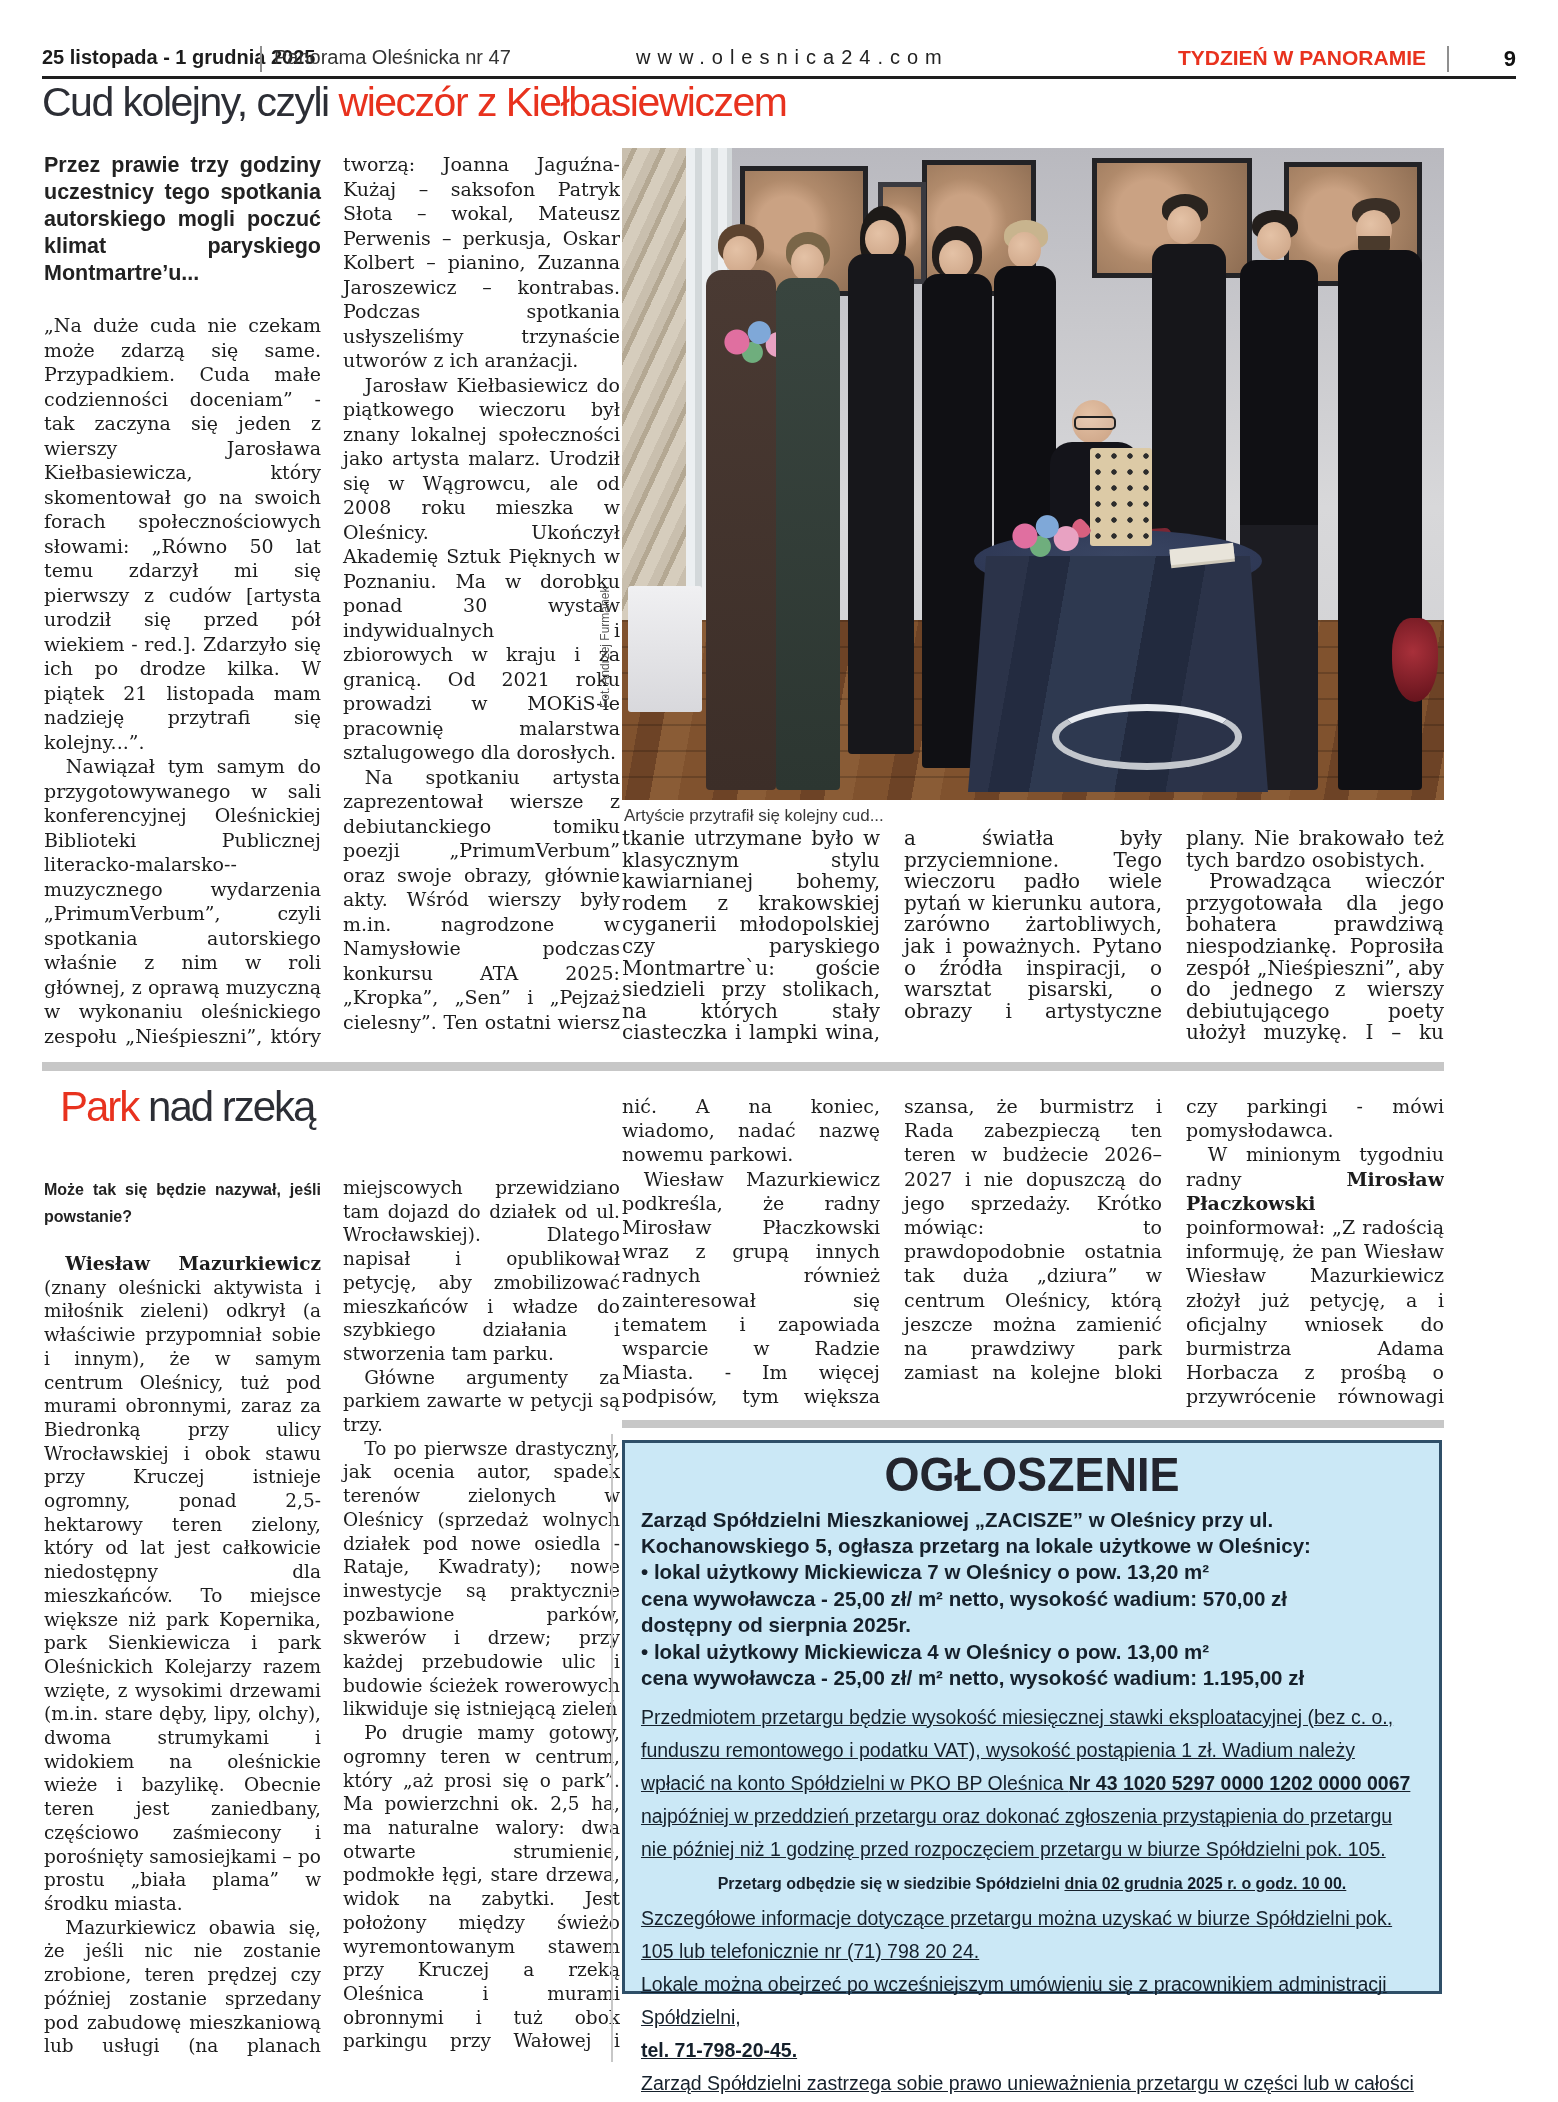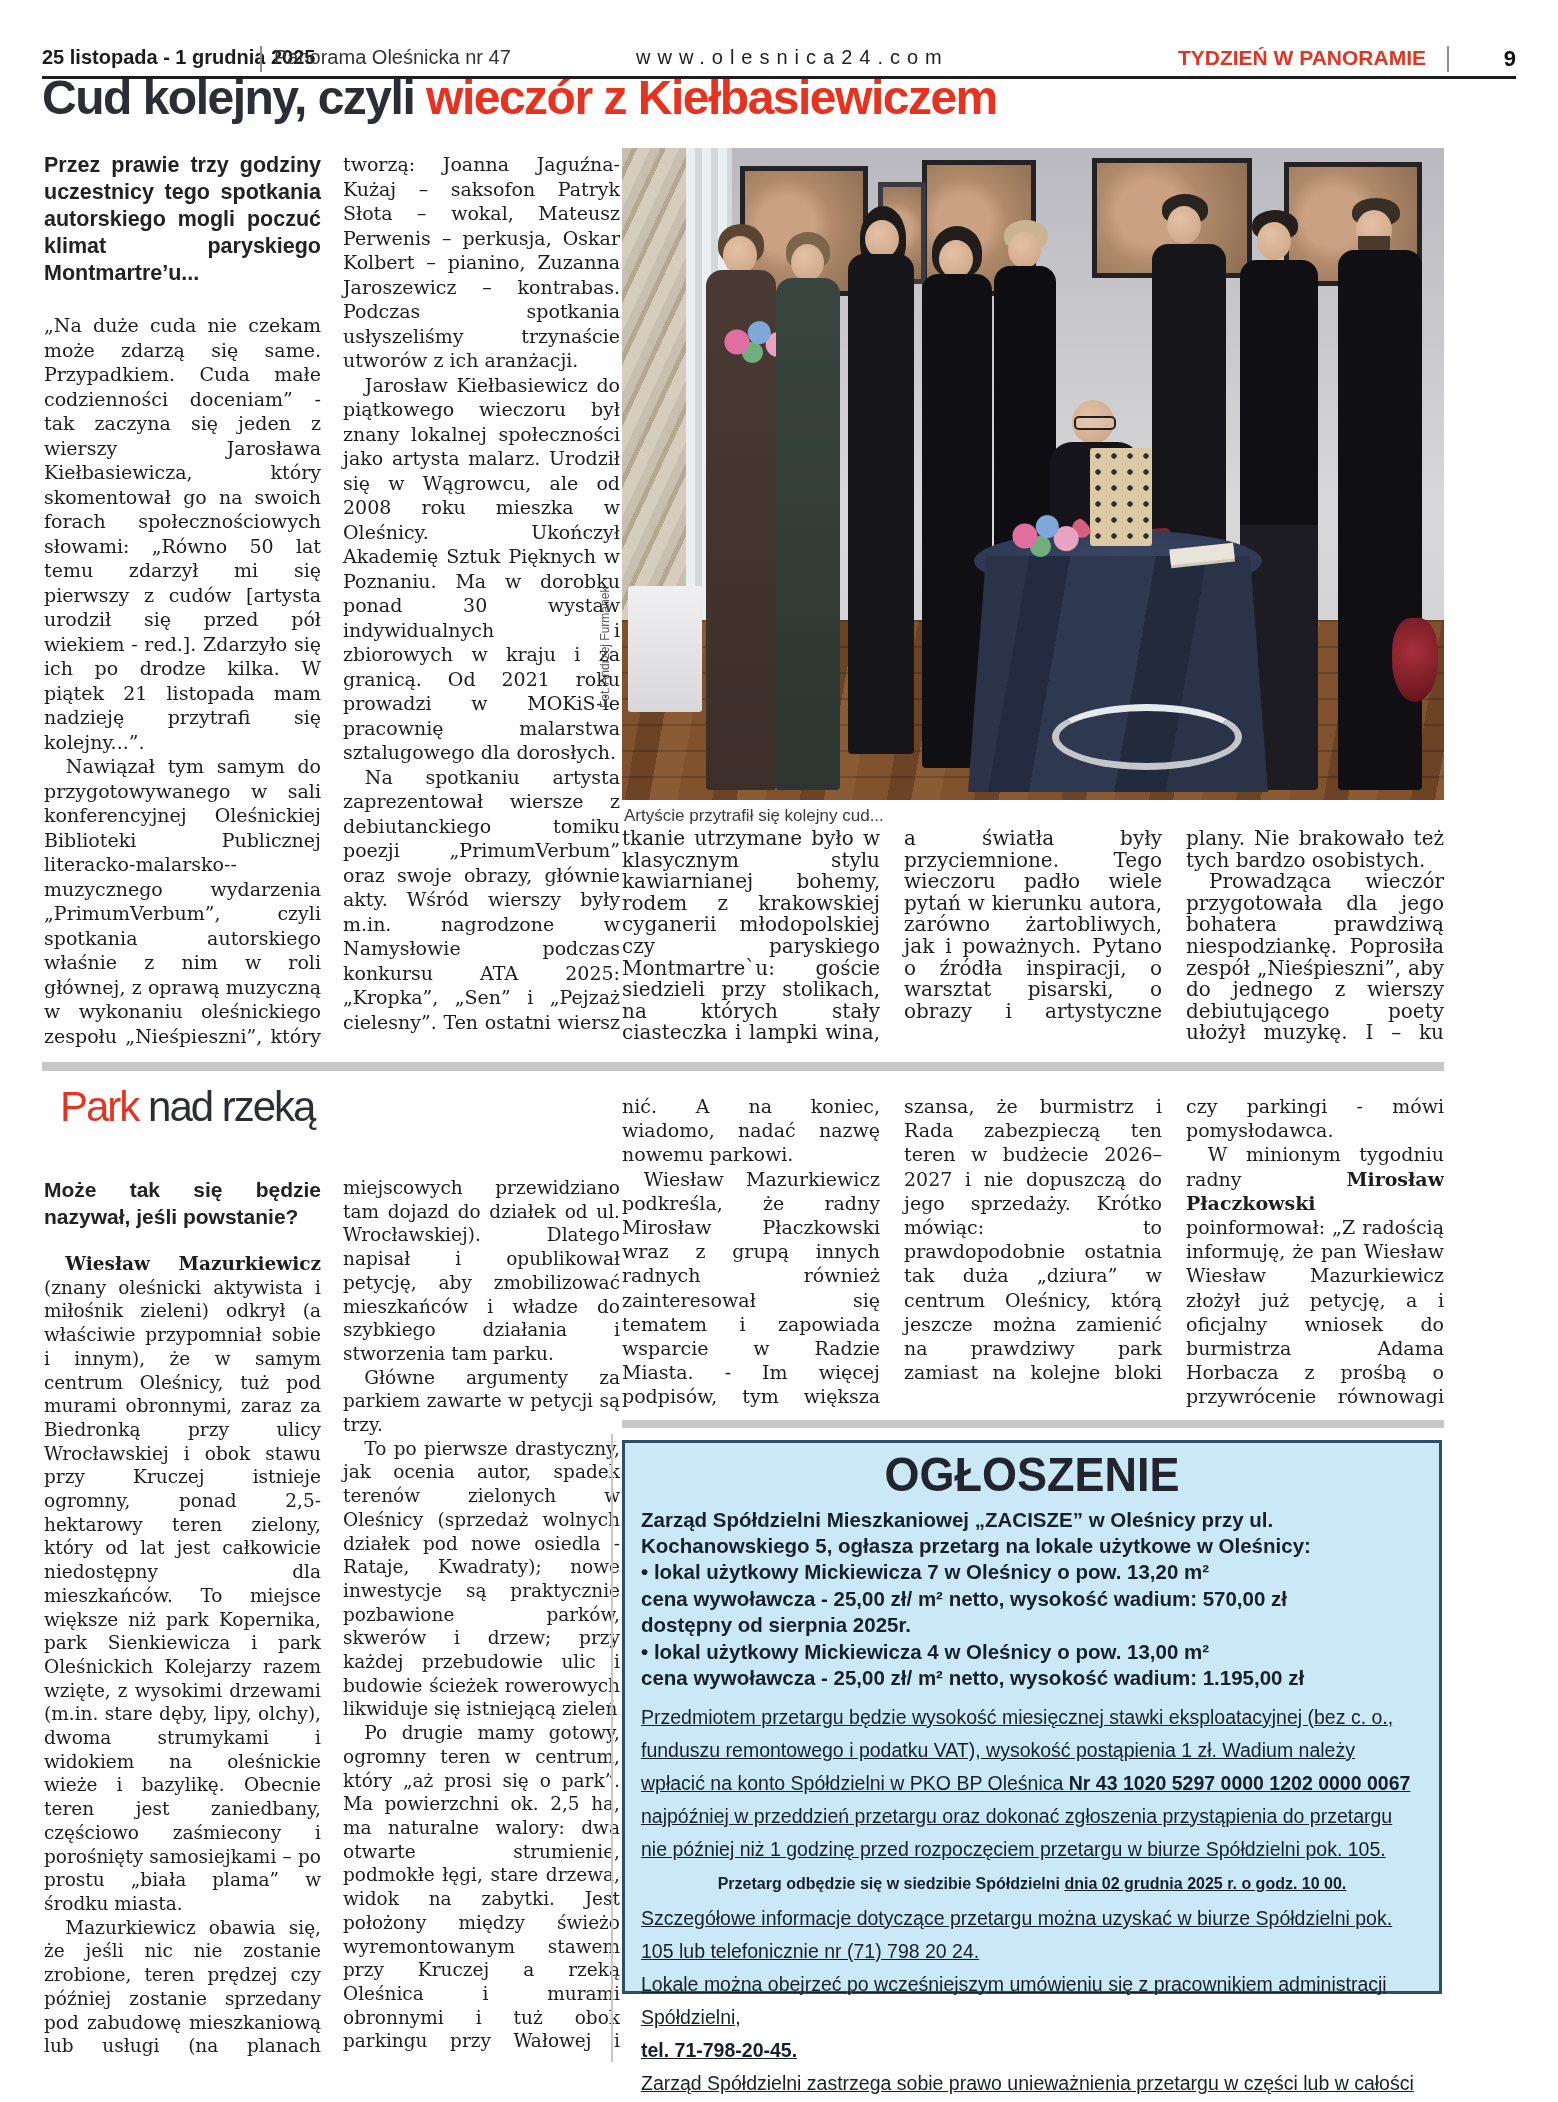--- a/index.html
+++ b/index.html
@@ -3,34 +3,34 @@
 <meta charset="utf-8">
 <style>
   html,body{margin:0;padding:0;background:#888;}
   .page{position:relative;width:1558px;height:2102px;background:#ffffff;overflow:hidden;
         font-family:"DejaVu Serif", serif;color:#1d1d1d;}
   
   .hdr-item{position:absolute;top:46px;font-family:"Liberation Sans",sans-serif;font-size:20px;white-space:nowrap;}
   .hdr-rule{position:absolute;top:76px;left:42px;width:1474px;height:3px;background:#1e1e1e;}
   .vsep{position:absolute;top:46px;width:2px;height:26px;background:#8f8f8f;}
   
-  .headline1{position:absolute;top:74px;left:42px;width:1402px;
-     font-family:"Liberation Sans",sans-serif;font-weight:bold;font-size:48px;letter-spacing:-1.5px;line-height:1.02;color:#2c2e35;white-space:nowrap;}
+  .headline1{position:absolute;top:82px;left:42px;width:1402px;
+     font-family:"Liberation Sans",sans-serif;font-weight:normal;font-size:41px;letter-spacing:-1.5px;line-height:1.02;color:#2c2e35;white-space:nowrap;}
   .red{color:#e8321e;}
   
   .colgroup{position:absolute;overflow:hidden;text-align:justify;}
   .gA{top:152px;left:44px;width:576px;height:902px;column-count:2;column-gap:22px;font-size:19px;line-height:24.5px;}
   .gB{top:828px;left:622px;width:822px;height:226px;column-count:3;column-gap:24px;font-size:20px;line-height:21.6px;}
   .gC{top:1176px;left:44px;width:576px;height:888px;column-count:2;column-gap:22px;font-size:18.5px;line-height:23.7px;}
   .gD{top:1094px;left:622px;width:822px;height:318px;column-count:3;column-gap:24px;font-size:19px;line-height:24.2px;}
   .colgroup p{margin:0;text-indent:1.15em;}
   .colgroup p.noind{text-indent:0;}
   .lede{font-family:"Liberation Sans",sans-serif;font-weight:bold;font-size:21.5px;line-height:27px;
         text-indent:0!important;margin:0 0 26px 0!important;color:#222;text-align:justify;}
-  .gC .lede{font-size:21px;margin-bottom:22px!important;}
+  .gC .lede{font-size:16px;margin-bottom:22px!important;}
   .bold-ink{font-weight:bold;}
   
   .photo{position:absolute;left:622px;top:148px;width:822px;height:652px;overflow:hidden;
          background:linear-gradient(#b9b9bf, #d8d8da 55%, #cfcfd2);}
   .wallpaper{position:absolute;left:0;top:0;width:64px;height:100%;
       background:repeating-linear-gradient(115deg,#c9bfae 0 9px,#b4a893 9px 14px,#d6cdbd 14px 26px);}
   .curtain{position:absolute;left:64px;top:0;width:46px;height:78%;
       background:repeating-linear-gradient(90deg,#eceff1 0 9px,#d3d8da 9px 16px);}
   .frame{position:absolute;border:5px solid #232326;background:
       radial-gradient(circle at 35% 45%, #caa283 0 28%, #b08a6b 45%, #8c6c52 100%);}

